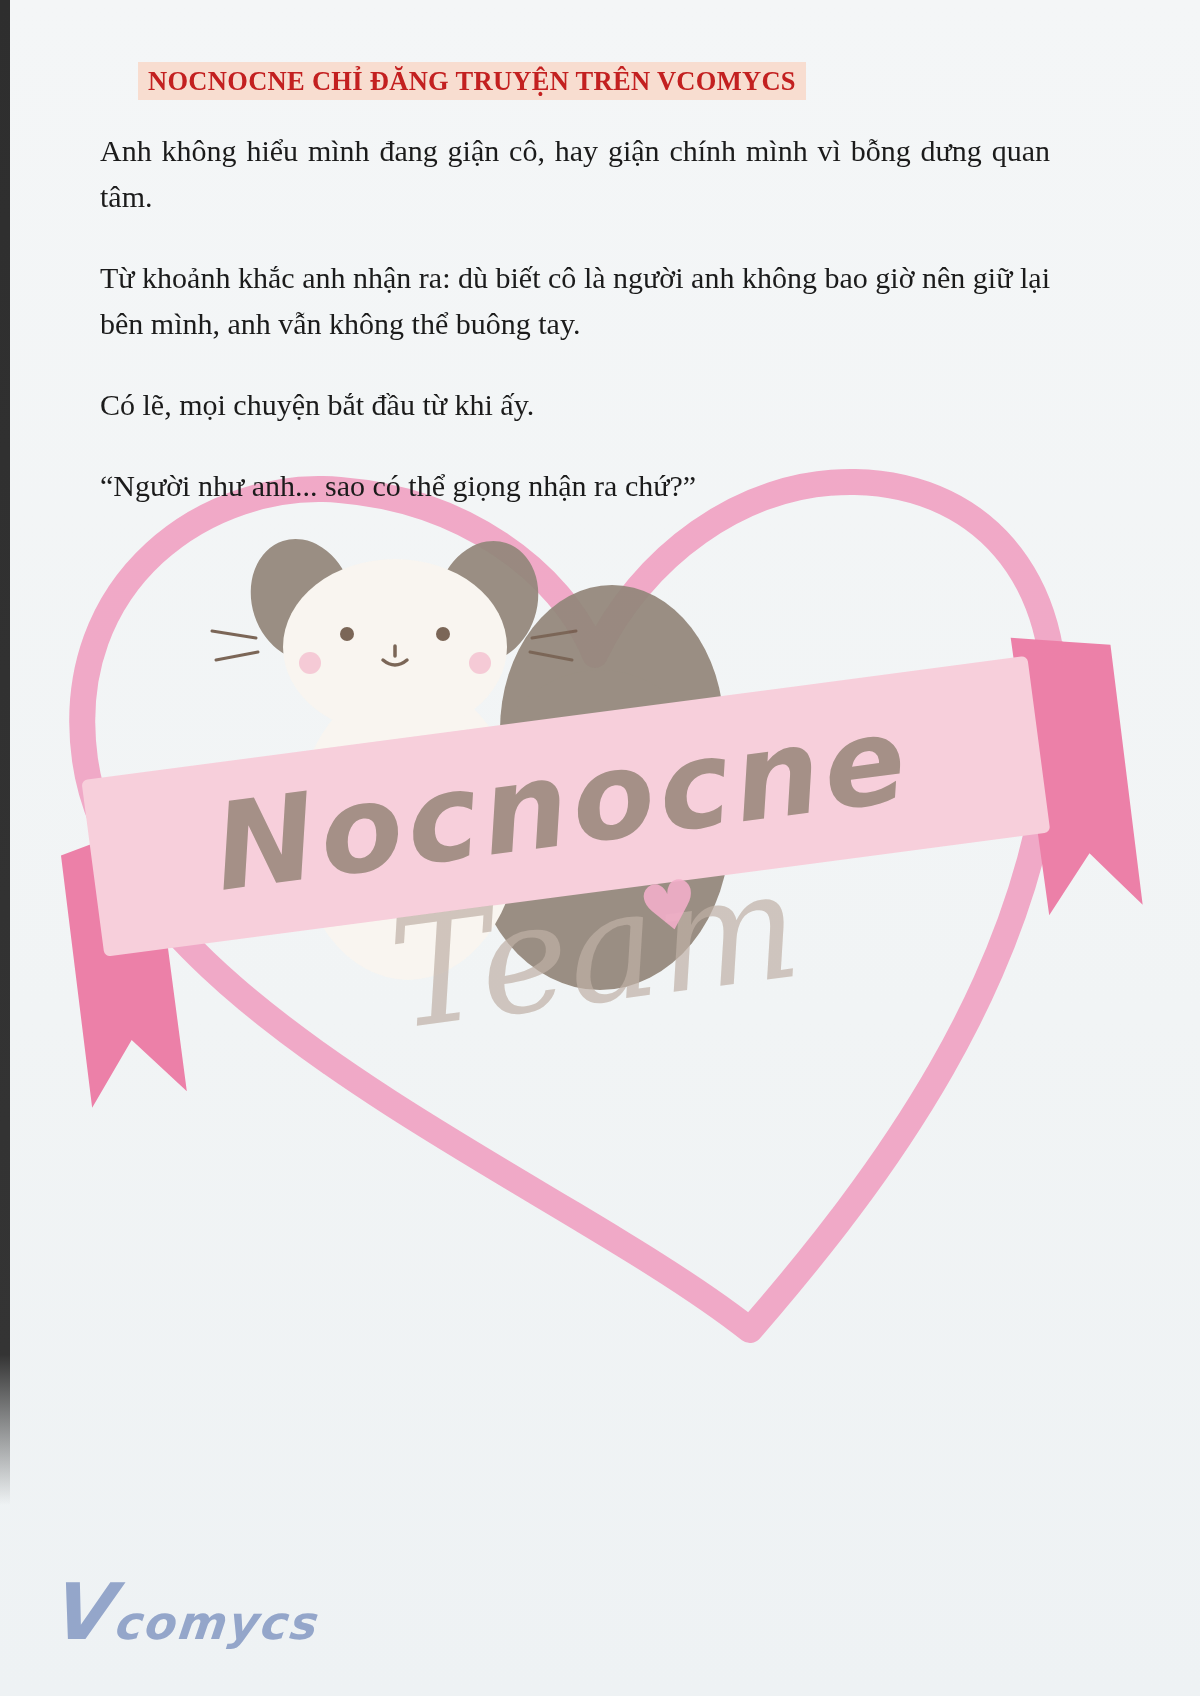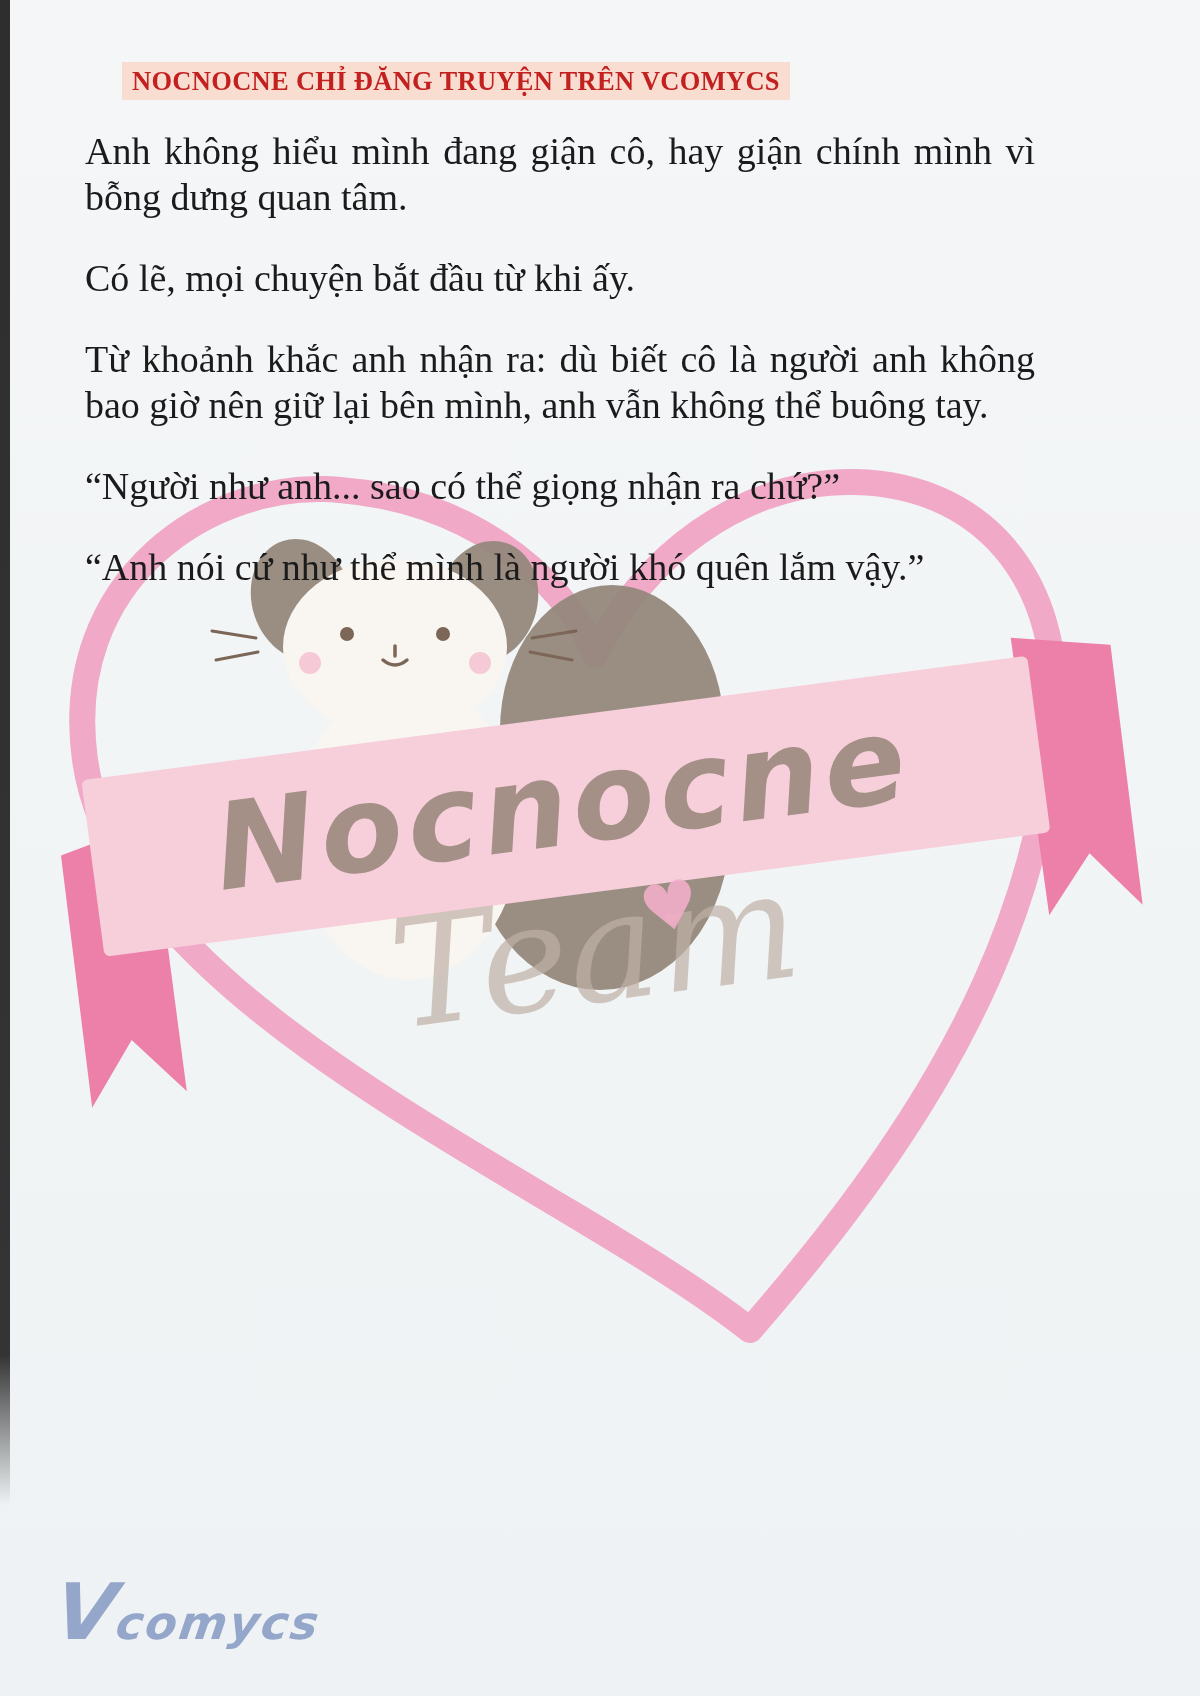--- a/index.html
+++ b/index.html
@@ -9,30 +9,30 @@
     font-family:"Liberation Serif", serif;
   }
   
   .edge-left{
     position:absolute;left:0;top:0;width:10px;height:1505px;
     background:linear-gradient(180deg,#2e2e2e 0%,#343434 90%,rgba(52,52,52,0) 100%);
     z-index:4;
   }
   
   .header-banner{
-    position:absolute;left:122px;top:62px;z-index:3;
+    position:absolute;left:138px;top:62px;z-index:3;
     background:#f8ddd0;color:#c32020;
     font-family:"Liberation Serif", serif;
     font-weight:bold;font-size:26.5px;line-height:38px;
     padding:0 10px;letter-spacing:.3px;white-space:nowrap;
   }
   
   .story{
-    position:absolute;left:85px;top:128px;width:950px;z-index:3;
-    color:#1b1b1b;font-size:38px;line-height:46px;
+    position:absolute;left:100px;top:128px;width:950px;z-index:3;
+    color:#1b1b1b;font-size:30px;line-height:46px;
     text-align:justify;
   }
   .story p{margin:0 0 35px 0;}
   
   .watermark{position:absolute;left:0;top:0;z-index:1;}
   
   .footer-logo{
     position:absolute;left:55px;top:1572px;z-index:3;
     font-family:"DejaVu Sans", sans-serif;
     font-style:italic;font-weight:bold;
@@ -85,19 +85,18 @@
       <text class="wm-sans" x="562" y="845" text-anchor="middle" font-size="120" letter-spacing="5" fill="#8d7a6b" opacity="0.82">Nocnocne</text>
       <text class="wm-script" x="575" y="1005" text-anchor="middle" font-size="150" fill="#bcaca0" opacity="0.7">Team</text>
     </g>
 
     <text class="wm-sans" x="640" y="930" font-size="66" fill="#f3a9c6" transform="rotate(-12 668 905)" opacity="0.9">♥</text>
   </g>
 </svg>
 
 <main class="story">
   <p>Anh không hiểu mình đang giận cô, hay giận chính mình vì bỗng dưng quan tâm.</p>
+  <p>Từ khoảnh khắc anh nhận ra: dù biết cô là người anh không bao giờ nên giữ lại bên mình, anh vẫn không thể buông tay.</p>
   <p>Có lẽ, mọi chuyện bắt đầu từ khi ấy.</p>
-  <p>Từ khoảnh khắc anh nhận ra: dù biết cô là người anh không bao giờ nên giữ lại bên mình, anh vẫn không thể buông tay.</p>
   <p>“Người như anh... sao có thể giọng nhận ra chứ?”</p>
-  <p>“Anh nói cứ như thể mình là người khó quên lắm vậy.”</p>
 </main>
 
 <span class="footer-logo">Vcomycs</span>
 
 </body></html>

